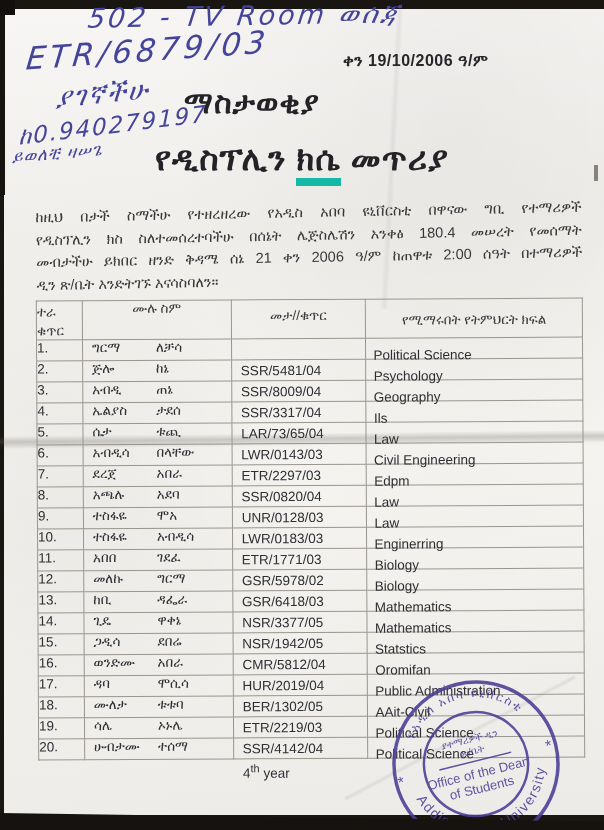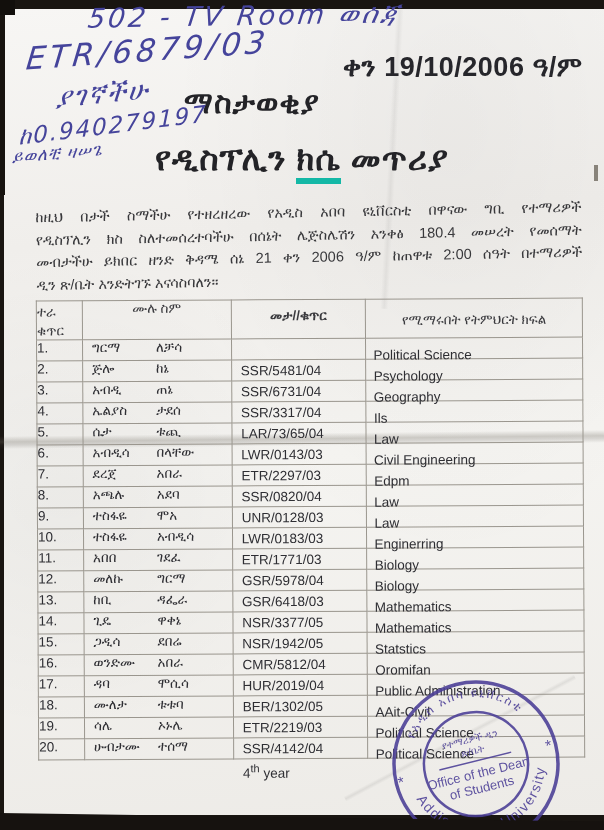--- a/index.html
+++ b/index.html
@@ -46,31 +46,31 @@
   }
   .hw1{left:88px;top:0px;font-size:27px;letter-spacing:3px;transform:rotate(-1deg) skewX(-8deg);}
   .hw2{left:26px;top:32px;font-size:31px;letter-spacing:4px;transform:rotate(-4deg) skewX(-10deg);}
   .hw3{left:55px;top:78px;font-size:27px;letter-spacing:2px;transform:rotate(-6deg) skewX(-6deg);}
   .hw4{left:18px;top:112px;font-size:23px;letter-spacing:2px;transform:rotate(-7deg) skewX(-8deg);}
   .hw5{left:12px;top:143px;font-size:17px;letter-spacing:1px;transform:rotate(-5deg) skewX(-6deg);}
 
   
   .date{
     position:absolute;left:343px;top:52px;z-index:4;
-    font-size:27px;font-weight:bold;color:#26262b;letter-spacing:0.5px;
+    font-size:16px;font-weight:bold;color:#26262b;letter-spacing:0.5px;
   }
   .title{
     position:absolute;left:0;width:504px;top:86px;z-index:4;text-align:center;
     font-size:30px;font-weight:bold;color:#232327;letter-spacing:1px;
   }
   .subtitle{
     position:absolute;left:0;width:604px;top:140px;z-index:4;text-align:center;
     font-size:33px;font-weight:bold;color:#232327;letter-spacing:1px;
   }
-  .subtitle .u{border-bottom:6px solid #14b8a6;padding-bottom:1px;}
+  .subtitle .u{border-bottom:8px solid #14b8a6;padding-bottom:1px;}
   .subtitle span{margin:0 5px;}
   .body-text{
     position:absolute;left:36px;top:201px;width:546px;z-index:4;
     font-size:14.5px;line-height:22.5px;color:#38383b;
     transform:rotate(-1.1deg);
   }
   .body-text .jline{text-align:justify;text-align-last:justify;}
 
   
   table.students{
@@ -79,21 +79,21 @@
     font-size:13.5px;color:#2e2e33;
   }
   table.students th,table.students td{
     border:1px solid #9a968e;padding:0;font-weight:normal;vertical-align:top;
   }
   table.students th{height:38px;font-size:13.5px;color:#3a3a3e;}
   table.students td{height:20px;white-space:nowrap;}
   col.c-no{width:46px;} col.c-name{width:149px;} col.c-id{width:135px;} col.c-dept{width:217px;}
   .th-no div{line-height:17px;text-align:left;padding-top:2px;}
   .th-name{}
-  .th-id span{position:relative;top:8px;display:block;text-align:center;font-weight:bold;}
+  .th-id span{position:relative;top:8px;display:block;text-align:center;}
   .th-dept span{position:relative;top:13px;display:block;text-align:center;}
   td.no{padding-left:10px;}
   td.name .fn{display:inline-block;min-width:64px;margin-left:9px;}
   td.id span{position:relative;top:24px;display:block;padding-left:9px;}
   td.dept span{position:relative;top:9px;display:block;padding-left:7px;}
   td.id sup{font-size:11px;}
 
   
   .stamp{
     position:absolute;left:376px;top:664px;z-index:7;
@@ -158,21 +158,21 @@
           <span>SSR/5481/04</span>
         </td>
         <td class="dept">
           <span>Political Science</span>
         </td>
       </tr>
       <tr>
         <td class="no">2.</td>
         <td class="name"><span class="fn">ጅሎ</span><span>ከኔ</span></td>
         <td class="id">
-          <span>SSR/6731/04</span>
+          <span>SSR/8009/04</span>
         </td>
         <td class="dept">
           <span>Psychology</span>
         </td>
       </tr>
       <tr>
         <td class="no">3.</td>
         <td class="name"><span class="fn">አብዲ</span><span>ጠኔ</span></td>
         <td class="id">
           <span>SSR/3317/04</span>
@@ -248,21 +248,21 @@
           <span>ETR/1771/03</span>
         </td>
         <td class="dept">
           <span>Enginerring</span>
         </td>
       </tr>
       <tr>
         <td class="no">11.</td>
         <td class="name"><span class="fn">አበበ</span><span>ገደፈ</span></td>
         <td class="id">
-          <span>GSR/5978/04</span>
+          <span>GSR/5978/02</span>
         </td>
         <td class="dept">
           <span>Biology</span>
         </td>
       </tr>
       <tr>
         <td class="no">12.</td>
         <td class="name"><span class="fn">መለኩ</span><span>ግርማ</span></td>
         <td class="id">
           <span>GSR/6418/03</span>

